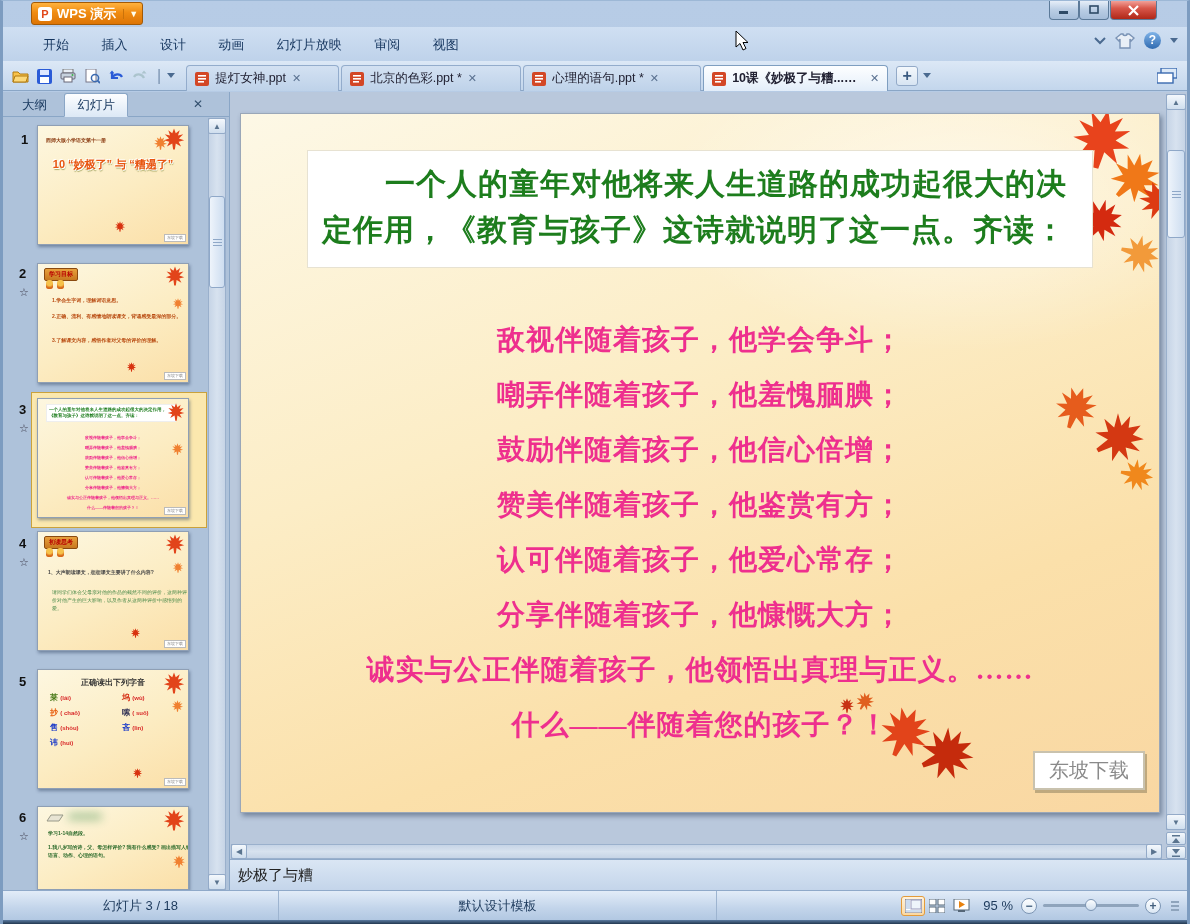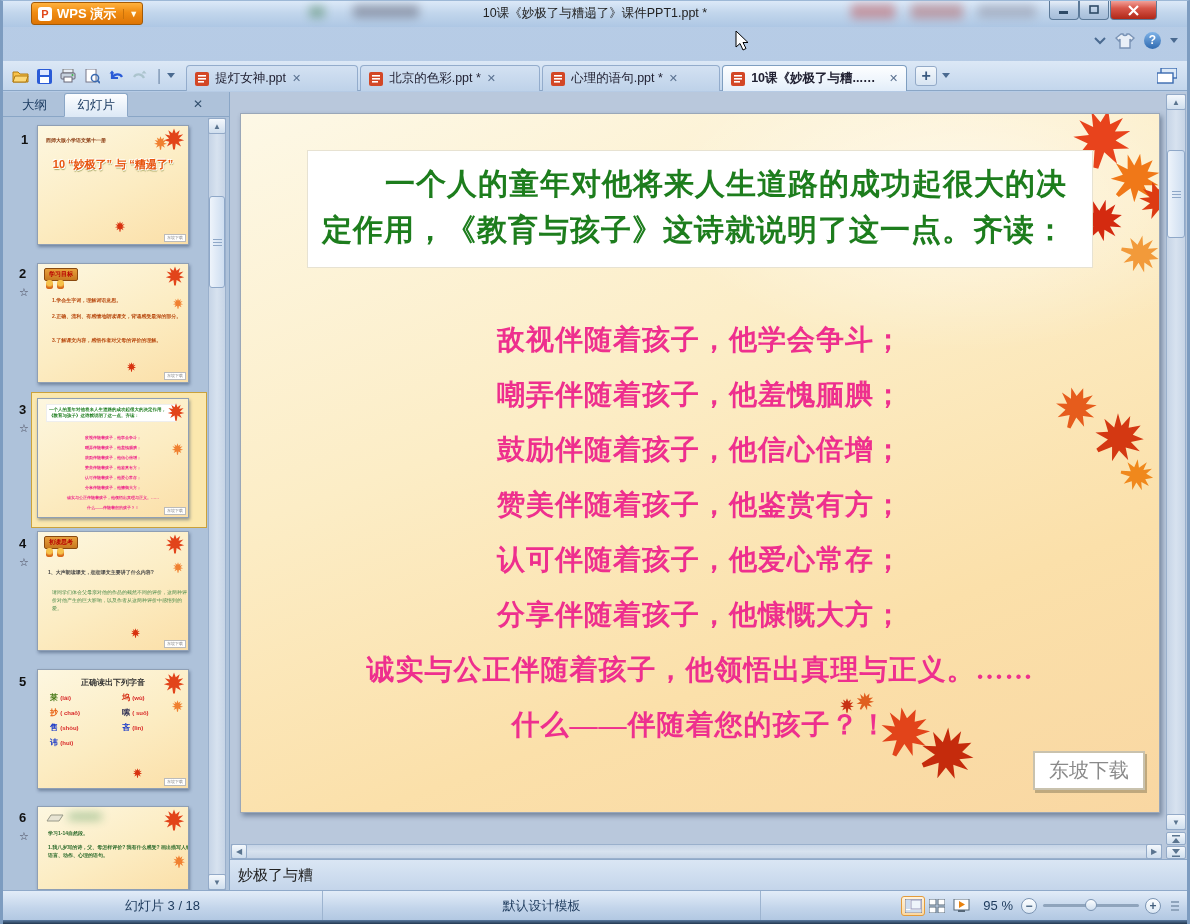--- a/index.html
+++ b/index.html
@@ -116,28 +116,20 @@
 <svg width="0" height="0" style="position:absolute">
   <defs>
     <g id="leafshape">
       <path d="M50 2 L58 24 L76 10 L68 34 L92 28 L72 48 L96 56 L71 62 L82 84 L58 70 L54 98 L46 98 L42 70 L18 84 L29 62 L4 56 L28 48 L8 28 L32 34 L24 10 L42 24 Z"></path>
     </g>
   </defs>
 </svg>
 
 <div id="win">
 
-  <div class="abs" id="titlebar">
-    <div class="abs" id="title-text">10课《妙极了与糟遢了》课件PPT1.ppt *</div>
-    <div class="abs blur" style="left:306px;top:5px;width:16px;height:12px;background:#3e7d4e"></div>
-    <div class="abs blur" style="left:350px;top:4px;width:66px;height:13px;background:#556"></div>
-    <div class="abs blur" style="left:848px;top:3px;width:44px;height:15px;background:#c04a4a"></div>
-    <div class="abs blur" style="left:908px;top:3px;width:52px;height:15px;background:#b05858"></div>
-    <div class="abs blur" style="left:975px;top:4px;width:58px;height:13px;background:#889"></div>
-  </div>
   <div class="abs" id="wps-btn">
     <span class="logo">P</span>
     <span>WPS 演示</span>
     <span class="dd">▼</span>
   </div>
   <div class="abs winbtn" id="btn-min" style="right:108px;width:30px">
     <svg width="10" height="8">
         <rect x="0" y="5" width="9" height="3" fill="#2e4a66"></rect>
       </svg>
   </div>
@@ -145,20 +137,31 @@
     <svg width="11" height="10">
         <rect x="1" y="1" width="8" height="7" fill="none" stroke="#2e4a66" stroke-width="1.6"></rect>
       </svg>
   </div>
   <div class="abs winbtn" id="btn-close" style="right:30px;width:47px">
     <svg width="11" height="11">
         <path d="M1 1 L10 10 M10 1 L1 10" stroke="#fff" stroke-width="2.2"></path>
       </svg>
   </div>
 
+  <div class="abs" id="menubar">
+    <div style="padding-left:26px;">
+      <span class="menu-item">开始</span>
+      <span class="menu-item">插入</span>
+      <span class="menu-item">设计</span>
+      <span class="menu-item">动画</span>
+      <span class="menu-item">幻灯片放映</span>
+      <span class="menu-item">审阅</span>
+      <span class="menu-item">视图</span>
+    </div>
+  </div>
   <div class="abs" id="menubar-right">
     <svg width="12" height="8">
         <path d="M1 1 L6 6 L11 1" fill="none" stroke="#4a6a90" stroke-width="2"></path>
       </svg>
     <svg width="20" height="16">
         <path d="M6 1 L1 5 L4 8 L5 6 L5 15 L15 15 L15 6 L16 8 L19 5 L14 1 L12 1 C12 3 8 3 8 1 Z" fill="#e9eff7" stroke="#7a93b5" stroke-width="1.4"></path>
       </svg>
     <div style="width:17px;height:17px;border-radius:50%;background:linear-gradient(#7fb3e8,#2f6ab0);color:#fff;font-size:12px;font-weight:bold;text-align:center;line-height:17px;">?</div>
     <svg width="9" height="6">
         <path d="M0 0 L4 5 L8 0" fill="#4a6a90"></path>
@@ -206,21 +209,21 @@
         <svg width="16" height="13">
             <path d="M12 8 C10 3.5 4 3 2 7" fill="none" stroke="#8aa" stroke-width="2.2"></path>
             <path d="M9.5 3.5 L12 0.5 L14.5 3.5 Z" fill="#8aa"></path>
           </svg>
       </span>
       <span style="color:#7a92b0;margin:0 4px;">|</span>
       <svg width="9" height="6" style="margin-right:8px">
           <path d="M0 0 L4 5 L8 0" fill="#4a6a90"></path>
         </svg>
 
-      <div class="doc-tab" style="width:172px">
+      <div class="doc-tab" style="width:153px">
         <svg class="ppticon" viewBox="0 0 14 14">
             <rect x="0" y="0" width="14" height="14" rx="2" fill="#d34726"></rect>
             <rect x="3" y="3" width="8" height="1.6" fill="#fff"></rect>
             <rect x="3" y="6" width="8" height="1.6" fill="#fff"></rect>
             <rect x="3" y="9" width="6" height="1.6" fill="#fff"></rect>
           </svg>
         <span class="lbl">提灯女神.ppt</span>
         <span class="tab-x">✕</span>
       </div>
       <div class="doc-tab" style="width:180px">
@@ -503,21 +506,21 @@
     <div class="abs sb-trackh" style="left:1px;top:752px;width:931px;height:15px;"></div>
     <div class="abs sb-btn" style="left:1px;top:752px;width:16px;height:15px;">◀</div>
     <div class="abs sb-btn" style="left:916px;top:752px;width:16px;height:15px;">▶</div>
   </div>
 
   <div class="abs" id="notes">
     <span>妙极了与糟</span>
   </div>
 
   <div class="abs" id="statusbar">
-    <div class="sb-sec" style="width:320px;">
+    <div class="sb-sec" style="width:276px;">
       <span>幻灯片 3 / 18</span>
     </div>
     <div class="sb-sec" style="width:438px;">
       <span>默认设计模板</span>
     </div>
     <div style="flex:1"></div>
     <div class="view-btn sel">
       <svg width="17" height="14">
           <rect x="0" y="0" width="17" height="14" fill="#fff" stroke="#667"></rect>
           <rect x="1" y="1" width="4" height="9" fill="#cdddf0"></rect>

